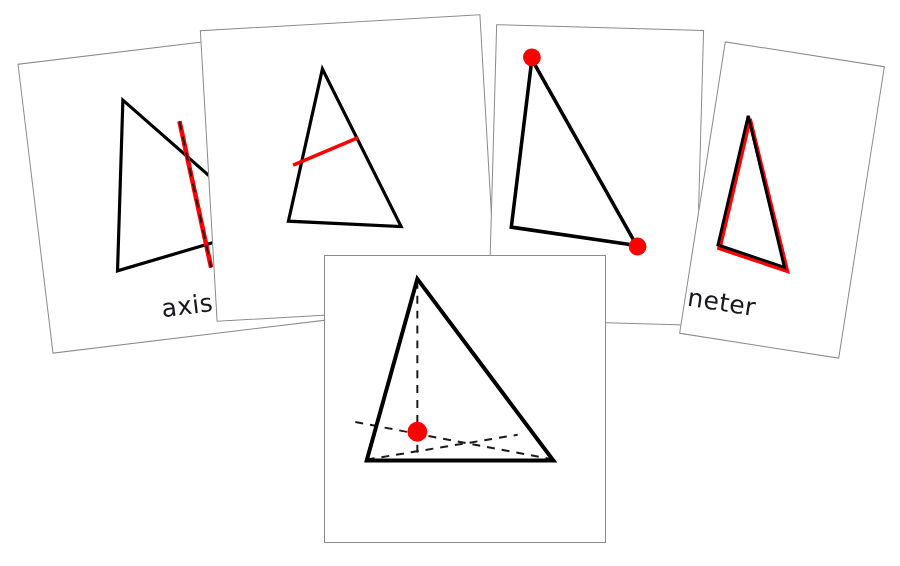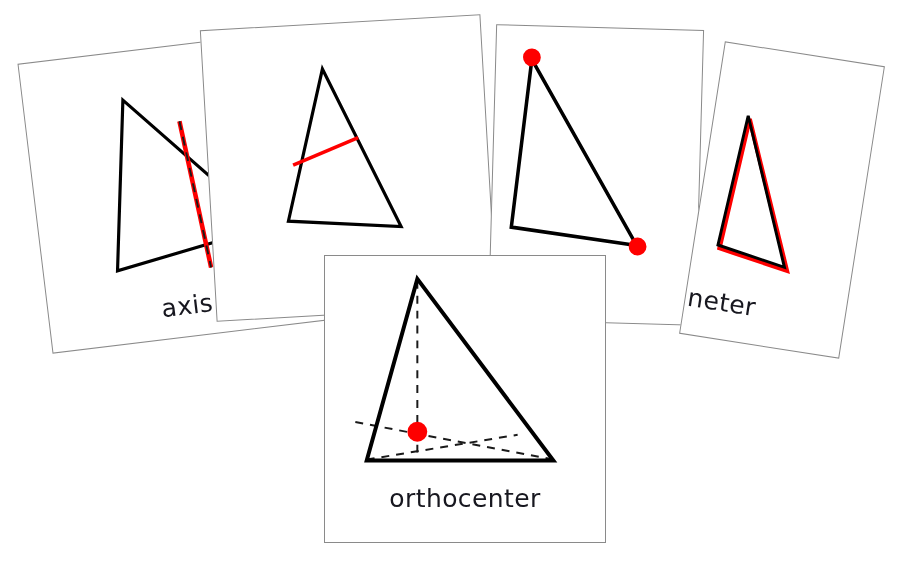--- a/index.html
+++ b/index.html
@@ -135,16 +135,15 @@
     <svg class="card-figure" viewBox="0 0 282 288">
 
       <line x1="93" y1="25" x2="93" y2="205" stroke="#1a1a1a" stroke-width="2.0" stroke-dasharray="8 7"></line>
       <line x1="42" y1="205" x2="194" y2="180" stroke="#1a1a1a" stroke-width="2.0" stroke-dasharray="8 7"></line>
       <line x1="230" y1="205" x2="24" y2="166" stroke="#1a1a1a" stroke-width="2.0" stroke-dasharray="8 7"></line>
 
       <polygon points="93,23 230,206 42,206" fill="none" stroke="#000000" stroke-width="4.0" stroke-linejoin="miter"></polygon>
 
       <circle cx="93" cy="177" r="10" fill="#fe0000"></circle>
     </svg>
-    <div class="card-label">orthocenter</div>
   </div>
 
 </div>
 
 </body></html>

